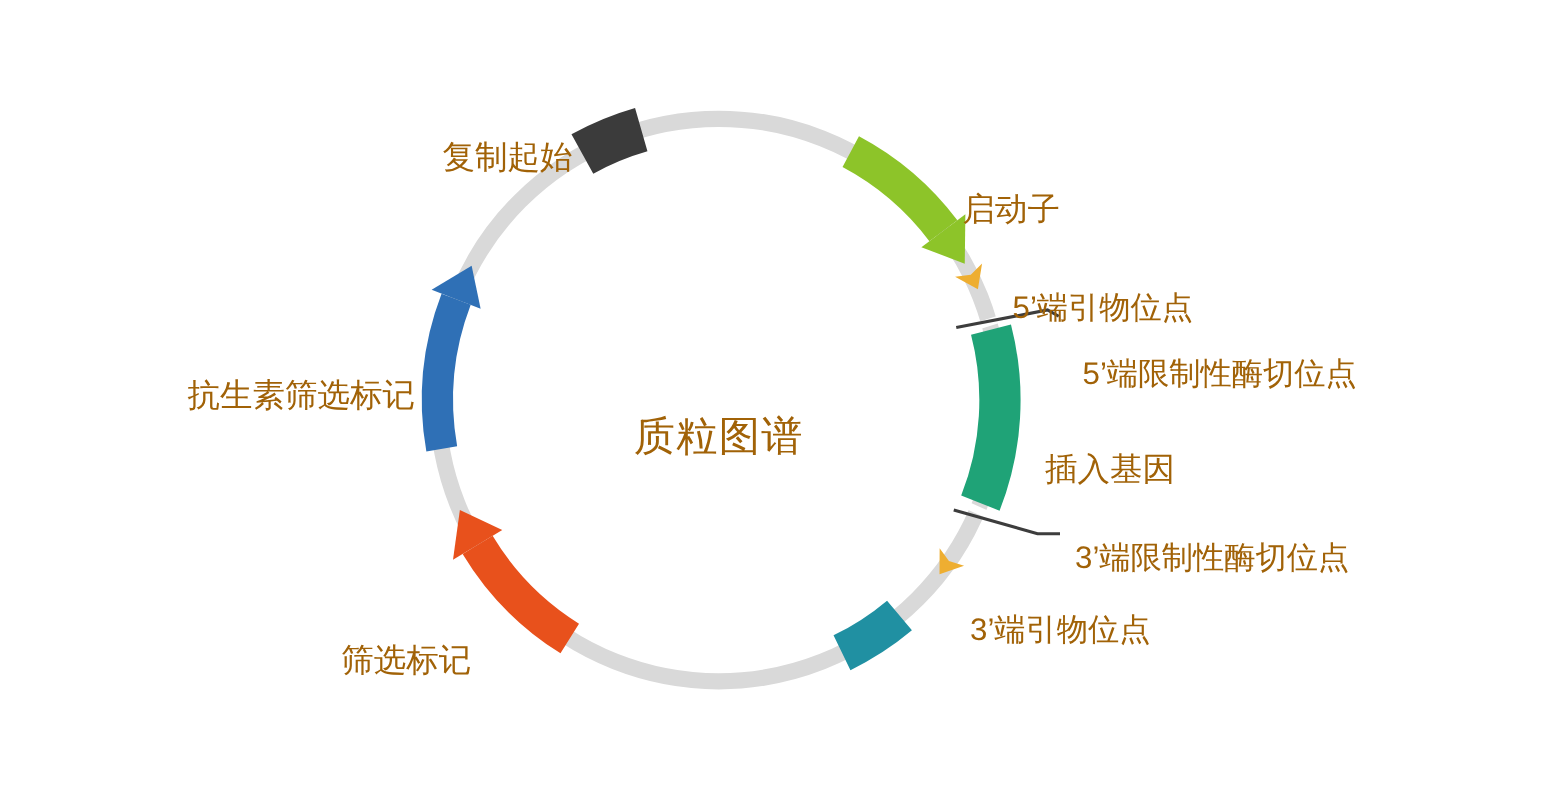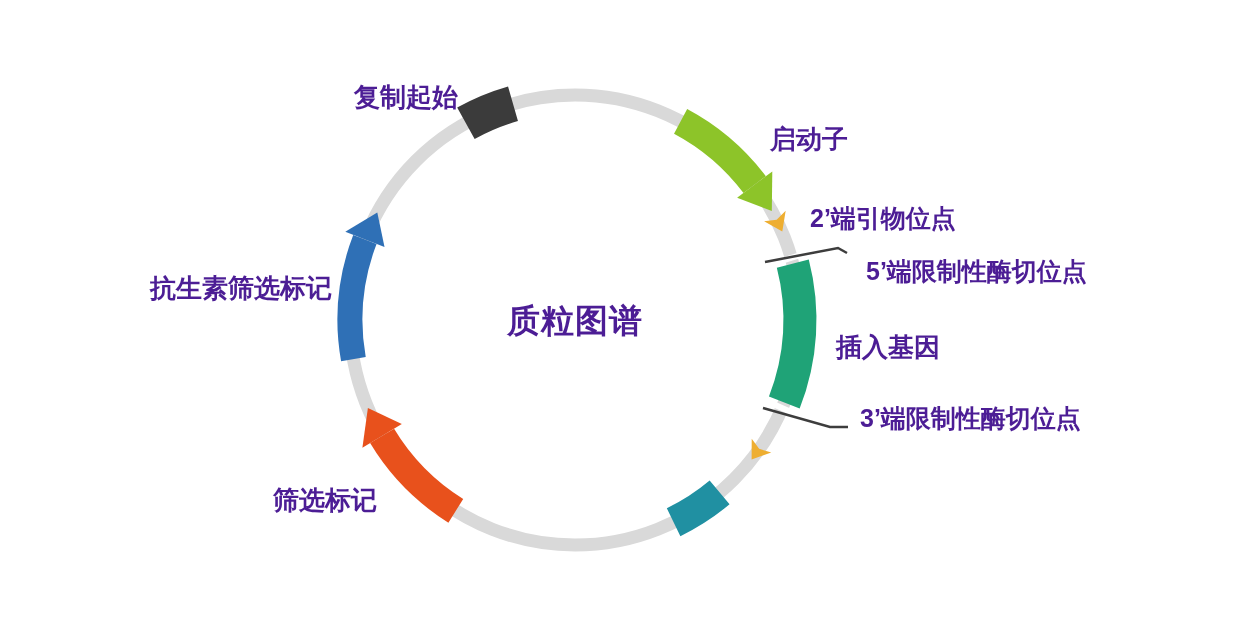--- a/index.html
+++ b/index.html
@@ -7,25 +7,26 @@
     position: relative;
     width: 1242px;
     height: 633px;
     background: #ffffff;
     overflow: hidden;
     font-family: "Liberation Sans", sans-serif;
   }
   .canvas svg { position: absolute; left: 0; top: 0; }
   .lbl {
     position: absolute;
-    font-weight: 700;
-    color: #4c1d95;
+    font-weight: 400;
+    color: #a16207;
     white-space: nowrap;
     font-size: 26px;
     line-height: 1.1;
+    margin-top: 28px;
   }
   .lbl.small { font-size: 25px; }
   .lbl.latin { font-size: 28px; }
   .lbl.title {
     font-size: 33px;
     transform: translateX(-50%);
     letter-spacing: 1px;
   }
 </style>
 </head>
@@ -61,27 +62,28 @@
     <path d="M 765 262 L 838 248 L 847 253" fill="none" stroke-width="2.5" stroke="#3d3d3d"></path>
     <path d="M 763 408 L 830 427 L 848 427" fill="none" stroke-width="2.5" stroke="#3d3d3d"></path>
   </svg>
 
   <div class="lbl title" style="left:575px; top:303px;">质粒图谱</div>
 
   <div class="lbl" style="left:354px; top:83px;">复制起始</div>
 
   <div class="lbl" style="left:770px; top:125px;">启动子</div>
 
-  <div class="lbl small" style="left:810px; top:205px;">2’端引物位点</div>
+  <div class="lbl small" style="left:810px; top:205px;">5’端引物位点</div>
 
   <div class="lbl small" style="left:866px; top:258px;">5’端限制性酶切位点</div>
 
   <div class="lbl" style="left:836px; top:333px;text-align:center;">插入基因</div>
 
   <div class="lbl small" style="left:860px; top:405px;text-align:center;">3’端限制性酶切位点</div>
 
+  <div class="lbl small" style="left:776px; top:463px;">3’端引物位点</div>
 
 
   <div class="lbl" style="left:273px; top:486px;">筛选标记</div>
 
   <div class="lbl" style="left:150px; top:274px;text-align:center;">抗生素筛选标记</div>
 
 </div>
 
 </body></html>

